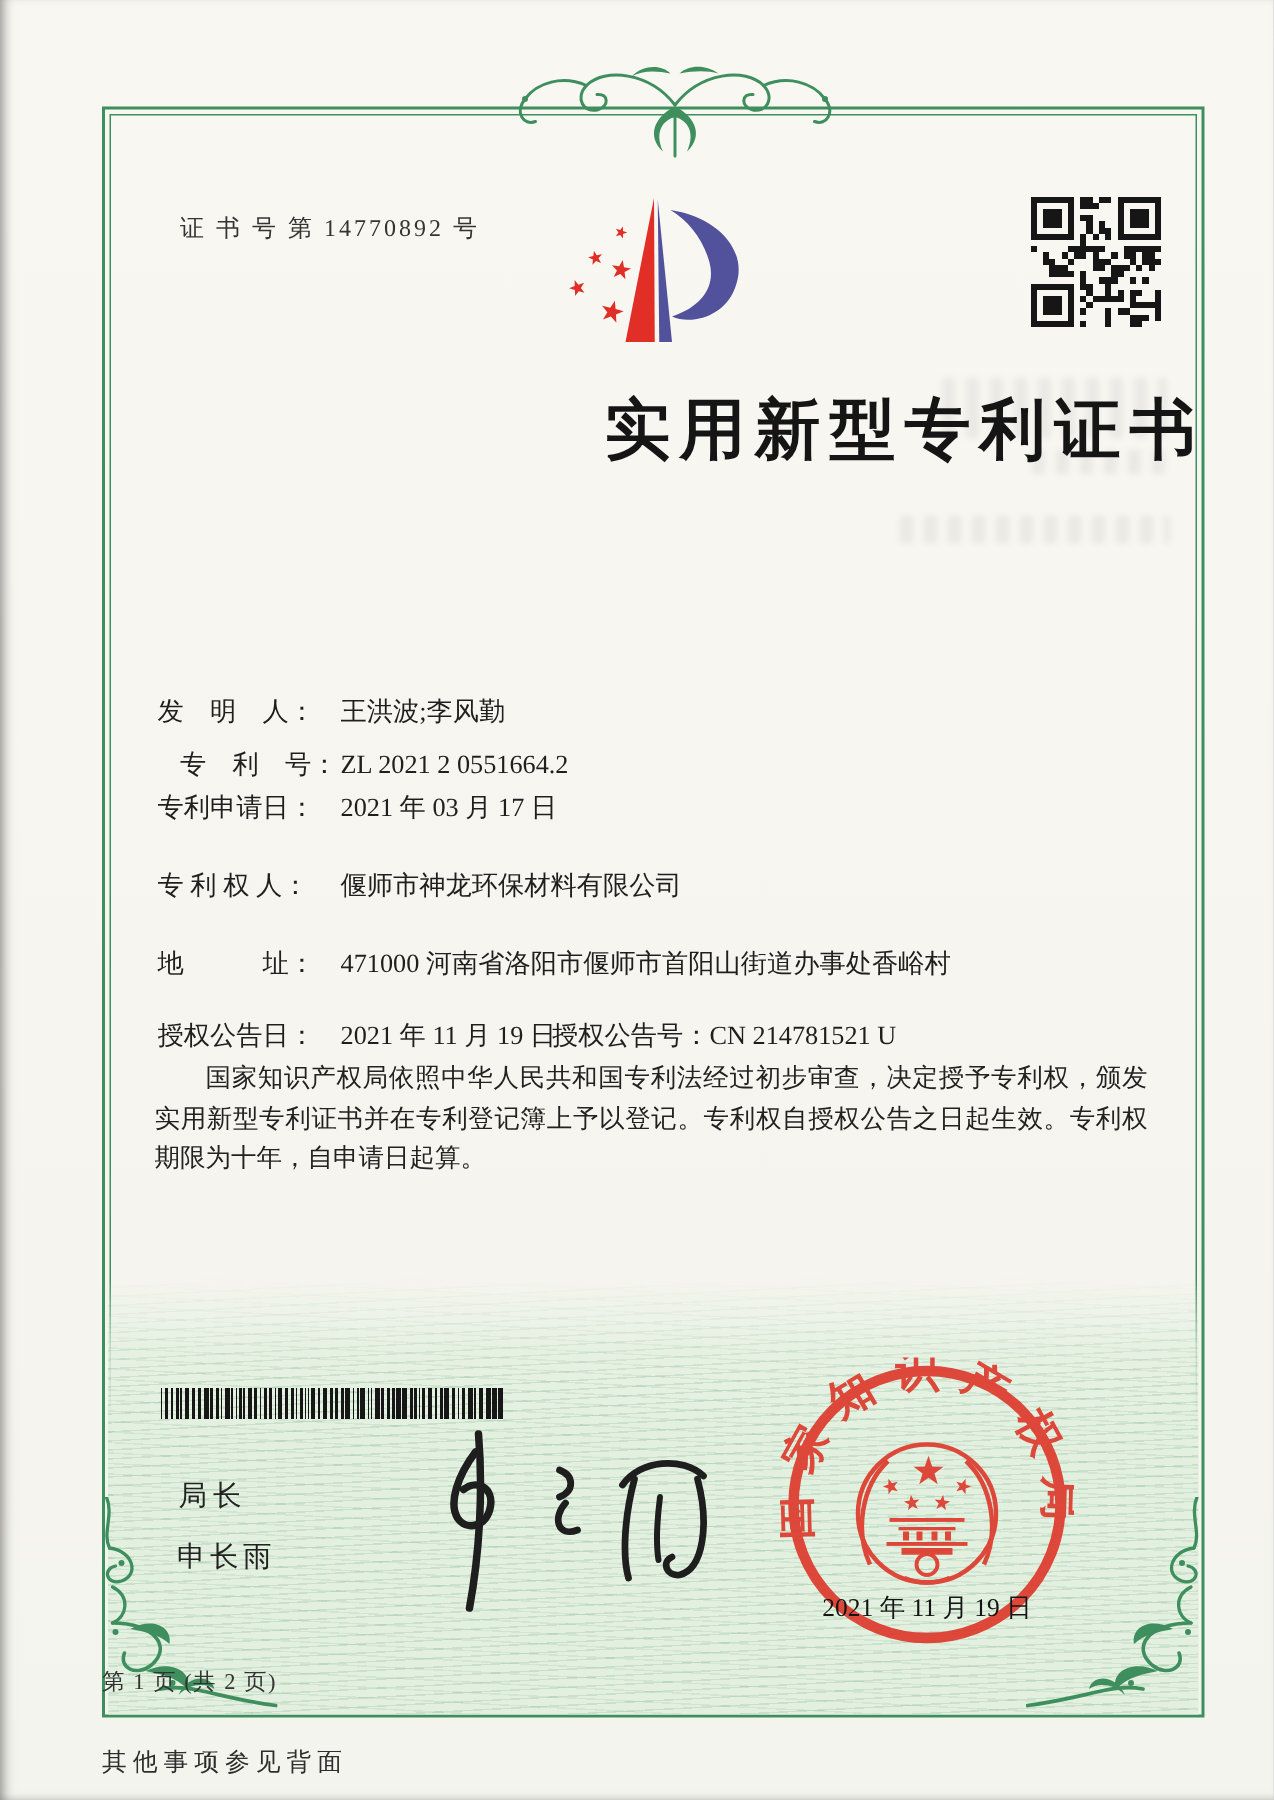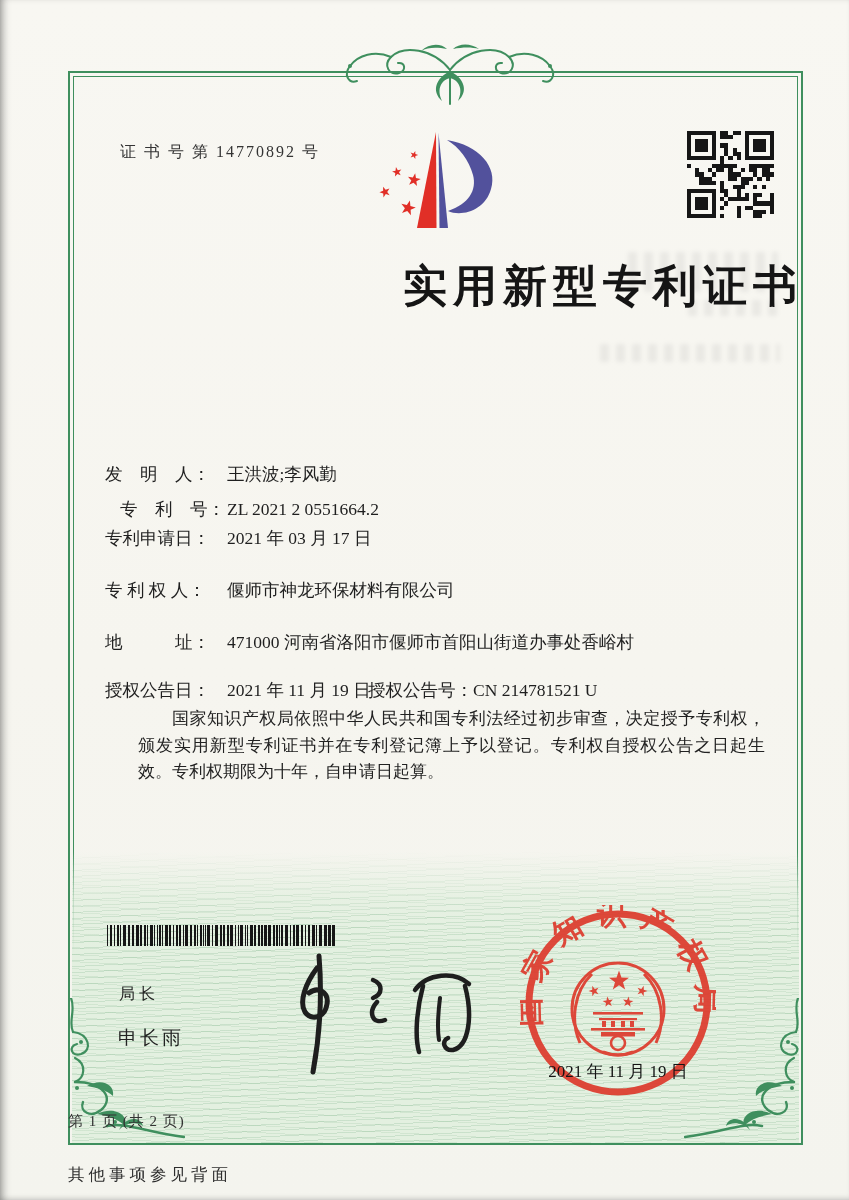--- a/index.html
+++ b/index.html
@@ -36,22 +36,22 @@
     -webkit-mask-image:linear-gradient(180deg,transparent 0,#000 70px);
     mask-image:linear-gradient(180deg,transparent 0,#000 70px);
   }
   .cert-no{left:120px;top:142px;font-size:16px;letter-spacing:2px;color:#343434;}
   .title{left:68px;top:257px;width:735px;text-align:right;font-size:44px;font-weight:bold;letter-spacing:6px;color:#151515;font-family:Liberation Mono, monospace;}
   .field-row{left:105px;font-size:17.5px;color:#1f1f1f;white-space:nowrap;}
   .field-row .lab{display:inline-block;min-width:120px;}
   .field-row .val{margin-left:2px;}
   .grant-second{position:absolute;left:263px;top:0;white-space:nowrap;}
   .body-text{left:103px;top:706px;width:662px;font-size:17px;line-height:1.56;text-align:justify;color:#222;}
-  .body-text p{text-indent:2em;margin-left:35px;}
-  .director-label{left:119px;top:984px;font-size:16px;letter-spacing:4px;color:#222;}
+  .body-text p{text-indent:2em;}
+  .director-label{left:119px;top:984px;font-size:19px;letter-spacing:4px;color:#222;}
   .director-name{left:118px;top:1025px;font-size:19px;letter-spacing:3px;color:#222;}
   .seal-date{left:522px;top:1060px;width:192px;text-align:center;font-size:17px;color:#141414;}
   .page-info{left:68px;top:1112px;width:700px;text-align:left;font-size:15px;letter-spacing:1px;color:#333;}
   .footer-note{left:68px;top:1164px;width:713px;text-align:left;font-size:16.5px;letter-spacing:4px;color:#2d2d2d;}
   
   .st-green{stroke:var(--frame-green);fill:none;stroke-linecap:round;stroke-linejoin:round;}
   .fl-green{fill:var(--frame-green);stroke:none;}
   .st-red{stroke:var(--seal-red);fill:none;}
   .fl-red{fill:var(--seal-red);stroke:none;}
   .fl-blue{fill:var(--logo-blue);stroke:none;}

